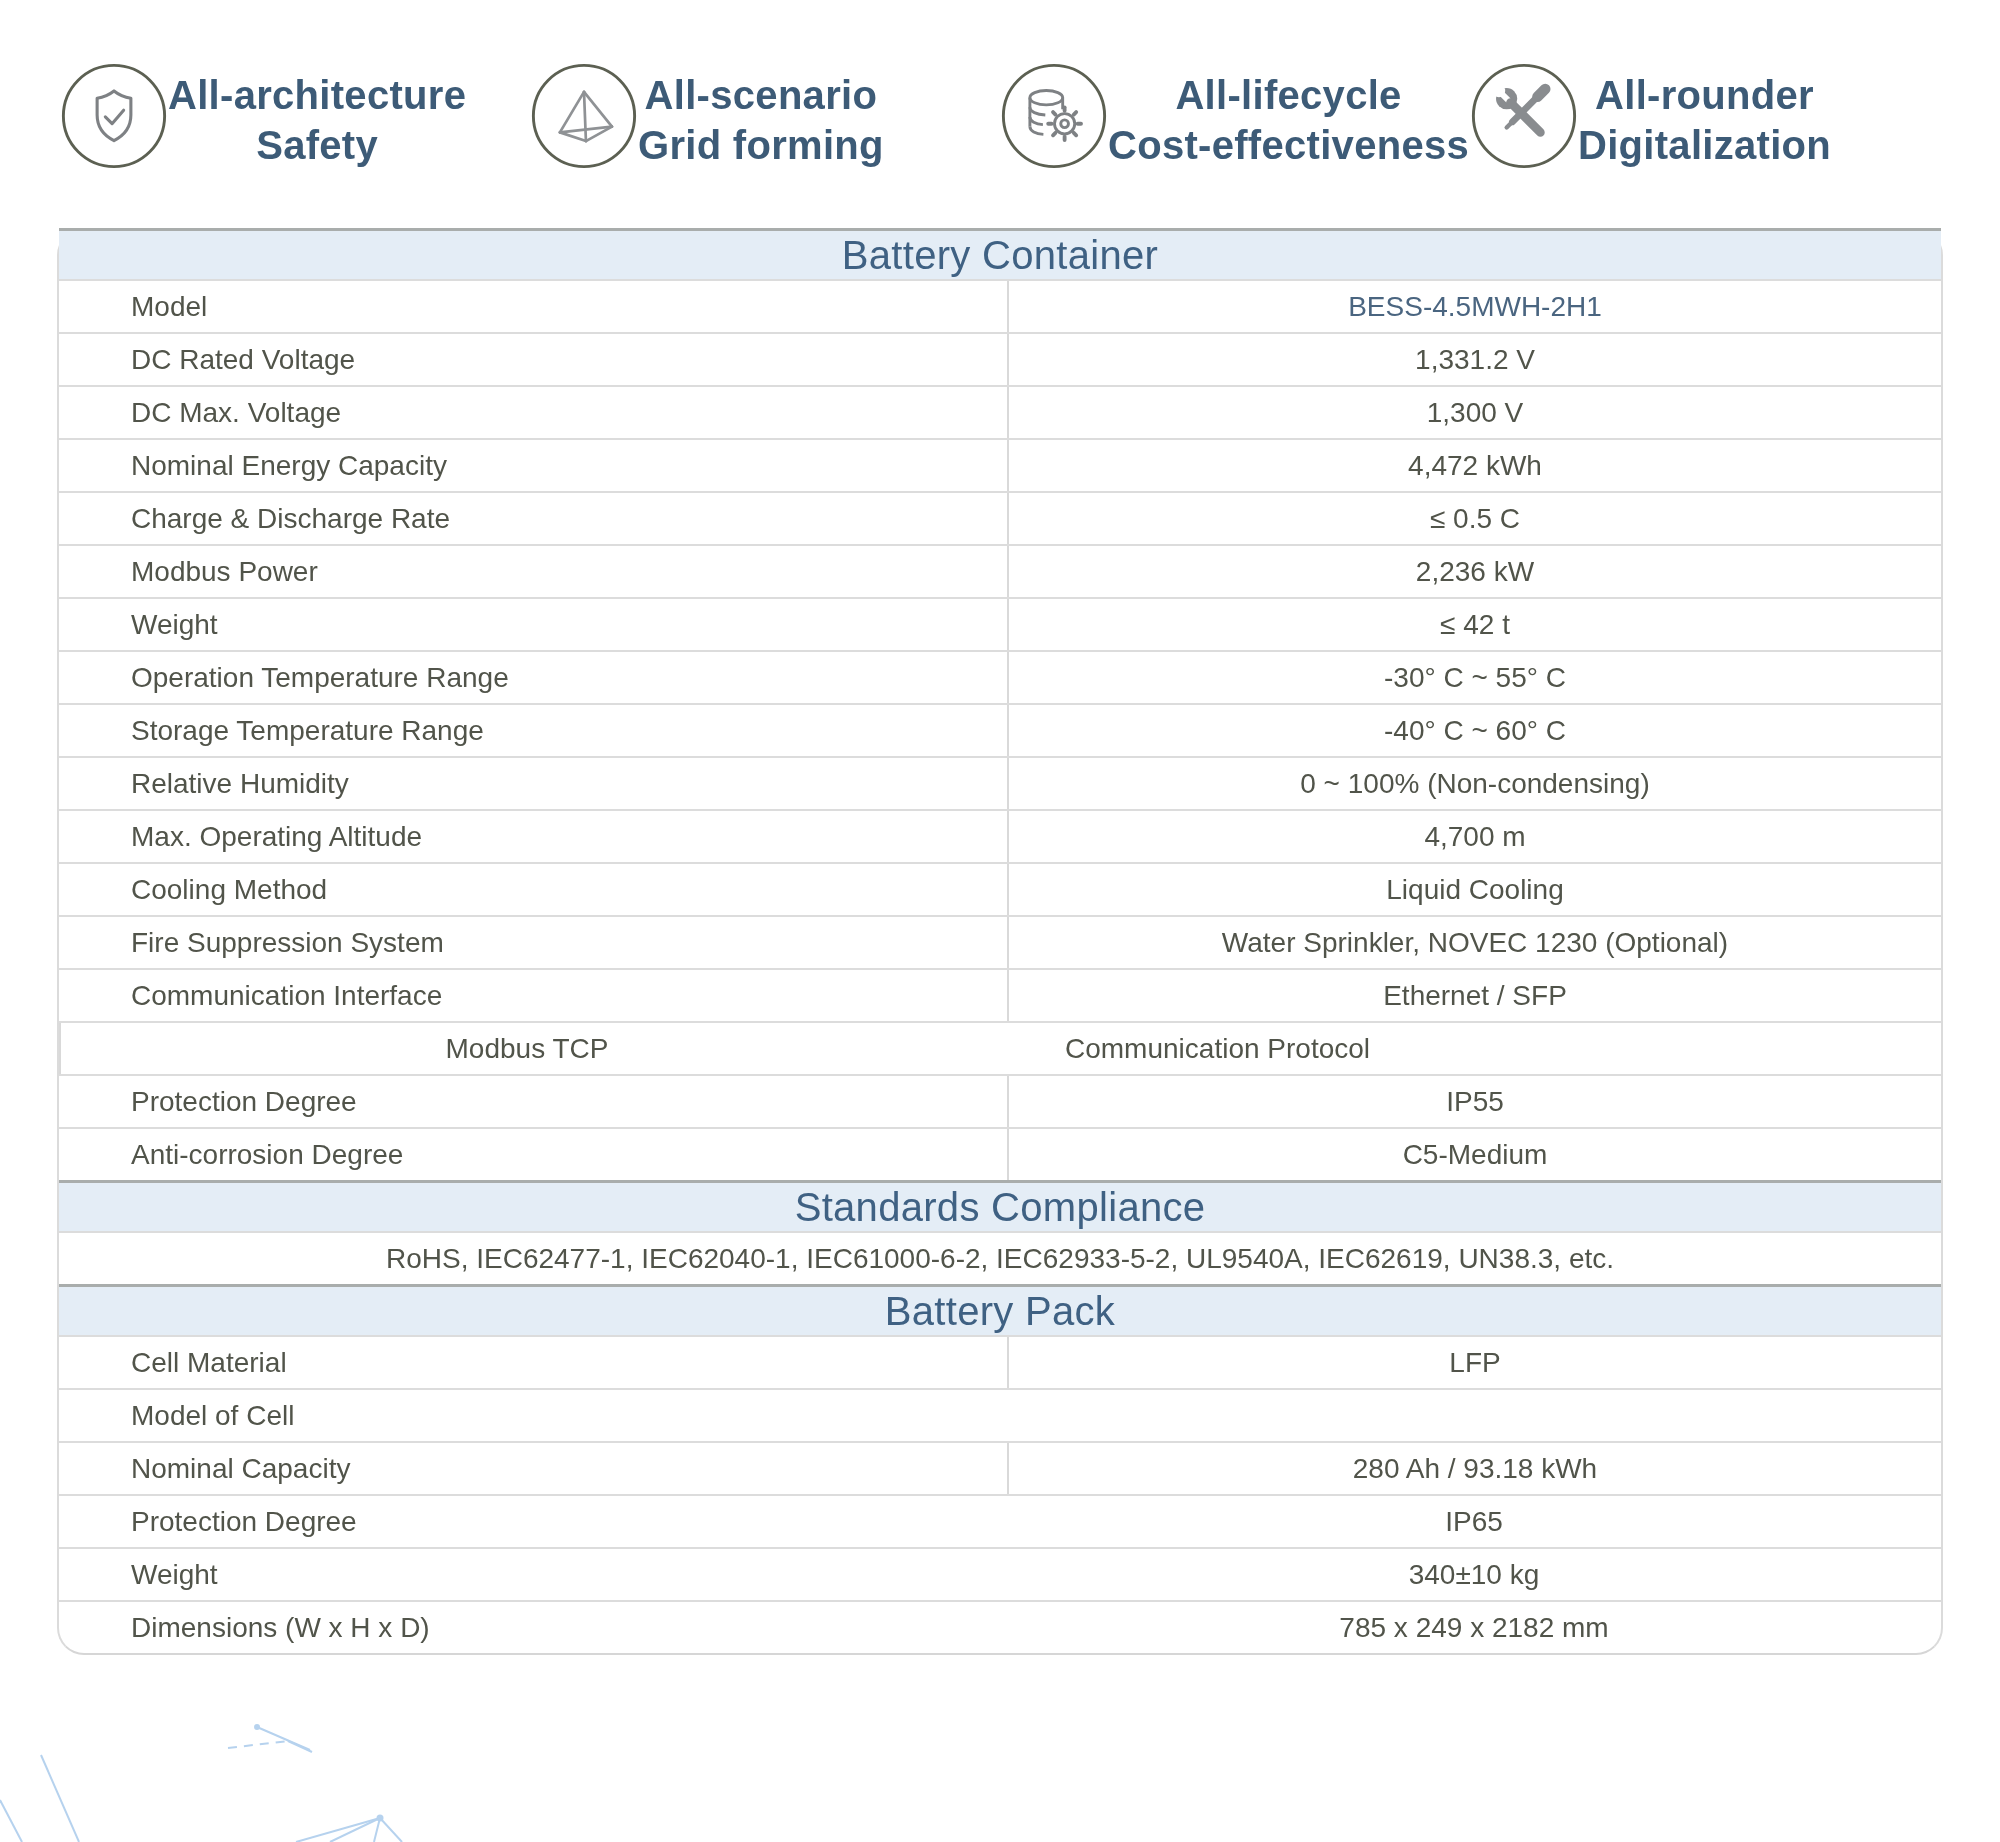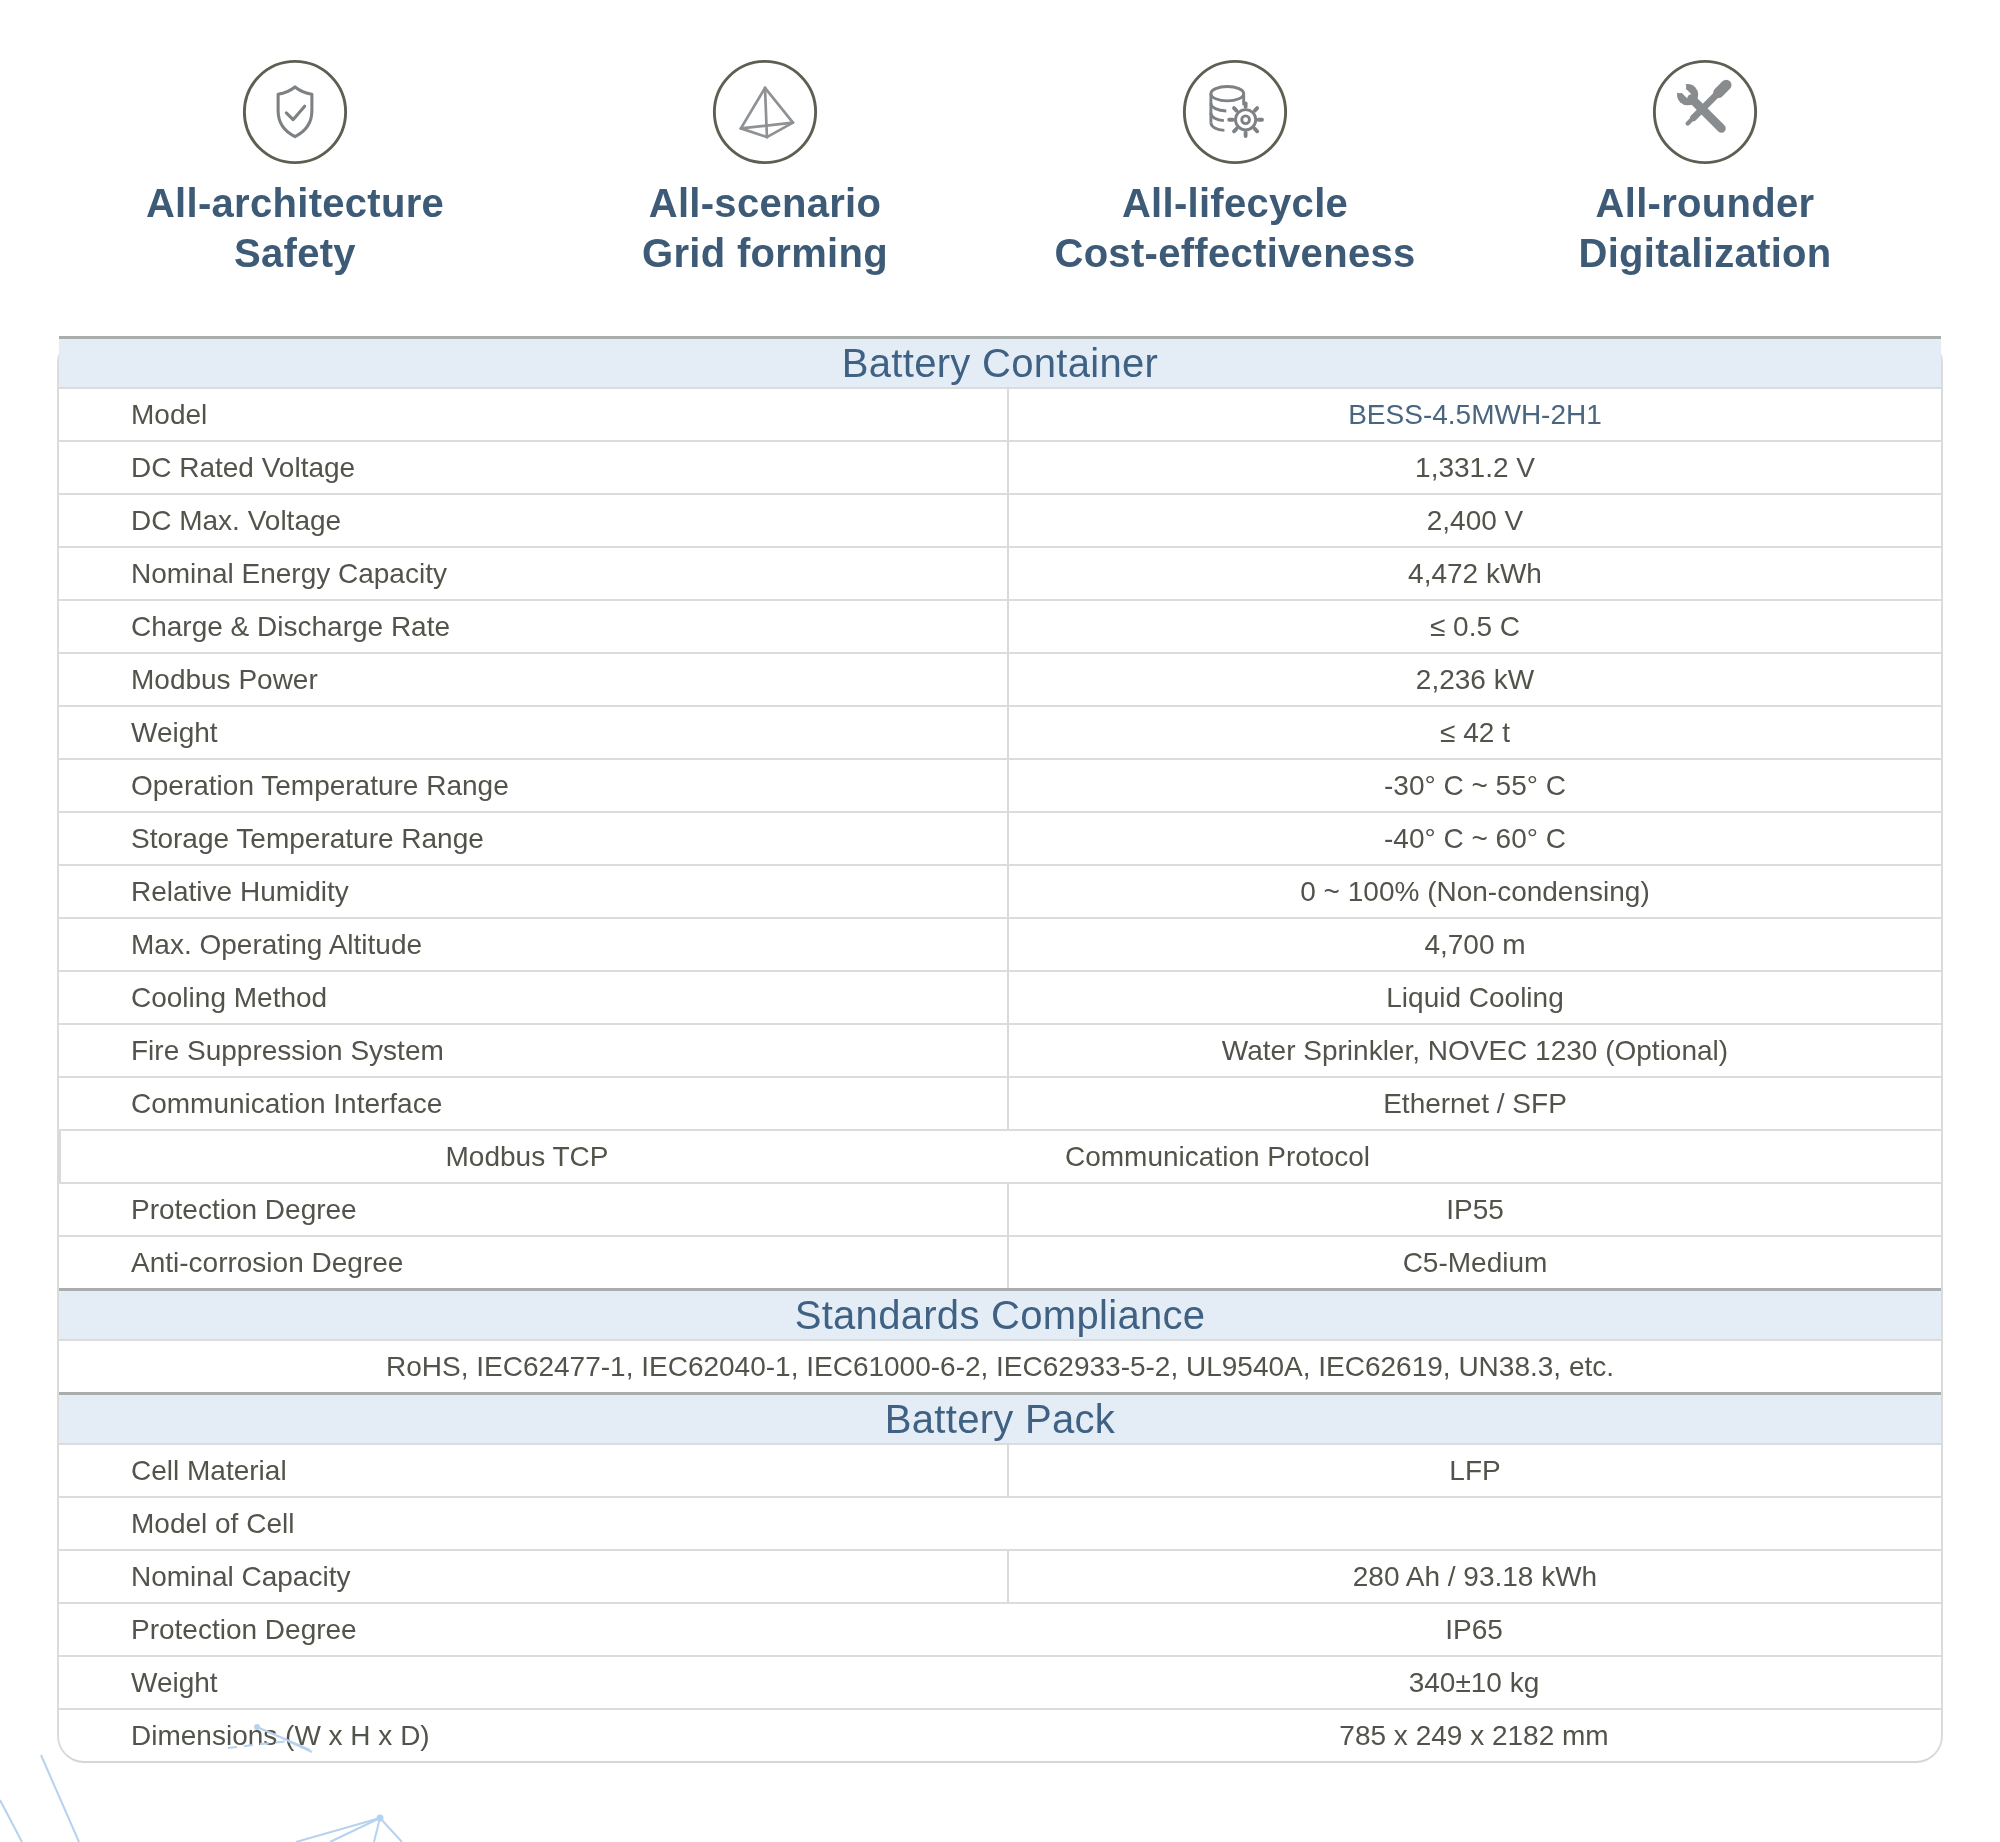--- a/index.html
+++ b/index.html
@@ -4,21 +4,21 @@
 <style>
   html,body{margin:0;padding:0;}
   body{
     width:2000px;height:1842px;position:relative;overflow:hidden;
     background:#ffffff;
     font-family:"Liberation Sans","DejaVu Sans",sans-serif;
     -webkit-font-smoothing:antialiased;
   }
   
   .features{display:flex;padding:58px 60px 0 60px;}
-  .feature{flex:1;display:flex;flex-direction:column;align-items:center;}
+  .feature{flex:1;display:flex;align-items:flex-end;}
   .icon-wrap{width:108px;height:108px;}
   .feature-title{
     margin-top:12px;text-align:center;
     font-size:40px;line-height:50px;font-weight:700;
     color:var(--title-blue,#3d5b77);letter-spacing:.3px;
   }
   
   .spec-table{
     margin:58px 57px 0 57px;
     border-left:2px solid #dbdbdb;
@@ -151,21 +151,21 @@
     <div class="srow divided">
       <div class="cell label">Model</div>
       <div class="cell value accent">BESS-4.5MWH-2H1</div>
     </div>
     <div class="srow divided">
       <div class="cell label">DC Rated Voltage</div>
       <div class="cell value">1,331.2 V</div>
     </div>
     <div class="srow divided">
       <div class="cell label">DC Max. Voltage</div>
-      <div class="cell value">2,400 V</div>
+      <div class="cell value">1,300 V</div>
     </div>
     <div class="srow divided">
       <div class="cell label">Nominal Energy Capacity</div>
       <div class="cell value">4,472 kWh</div>
     </div>
     <div class="srow divided">
       <div class="cell label">Charge &amp; Discharge Rate</div>
       <div class="cell value">≤ 0.5 C</div>
     </div>
     <div class="srow divided">

